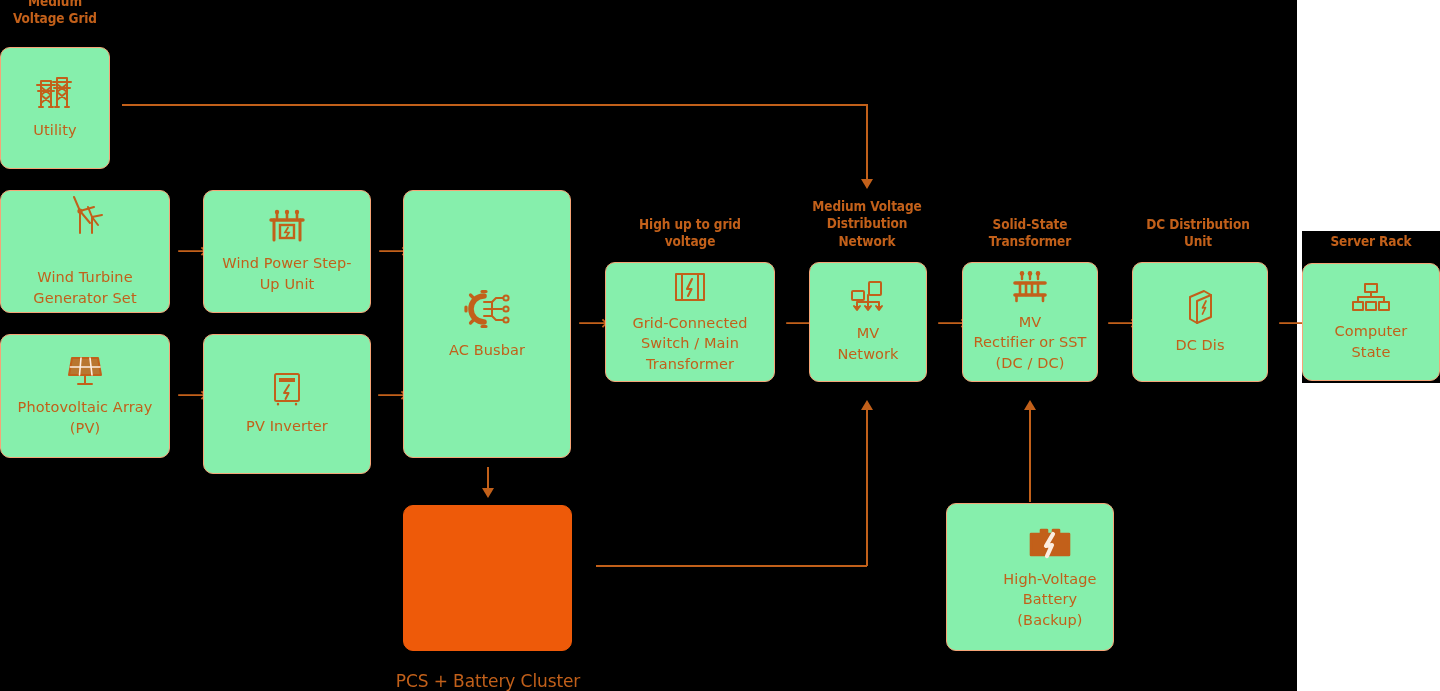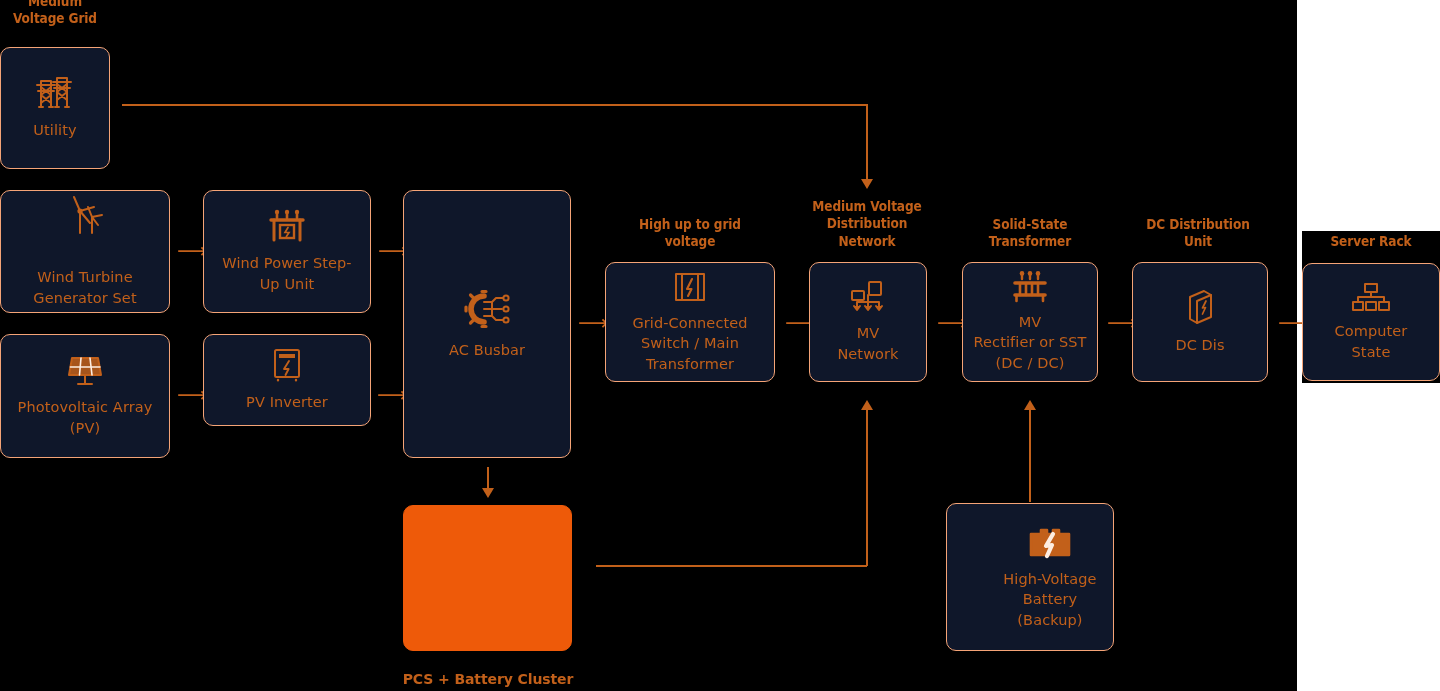--- a/index.html
+++ b/index.html
@@ -9,21 +9,21 @@
     position:relative;
   }
   #stage{position:absolute;left:0;top:0;width:1440px;height:691px;}
 
   .white-pane{position:absolute;background:#ffffff;}
   .black-group{position:absolute;background:#000000;}
 
   
   .node{
     position:absolute;
-    background:#0f172a;
+    background:#86efac;
     border:1.6px solid #F5A477;
     border-radius:10px;
     display:flex;flex-direction:column;
     align-items:center;justify-content:center;
     box-sizing:border-box;
     color:#C2601A;
     text-align:center;
   }
   .node .ico{display:block;line-height:0;margin-bottom:9px;}
   .node .ico svg{display:block;}
@@ -43,21 +43,21 @@
     color:#C2601A;
     font-weight:700;
     font-size:13.5px;
     line-height:1.28;
     text-align:center;
     letter-spacing:-0.1px;
     font-family:"DejaVu Sans","Liberation Sans",sans-serif;
     font-stretch:condensed;
   }
   .below-label{
-    position:absolute;color:#C2601A;font-weight:700;font-size:14px;
+    position:absolute;color:#C2601A;font-weight:400;font-size:17px;
     text-align:center;line-height:1.25;letter-spacing:-0.1px;
   }
 
   
   .arrow-h{position:absolute;color:#C2601A;font-size:21px;line-height:1;}
   .wire{position:absolute;background:#C2601A;}
   .wire.h{height:1.6px;}
   .wire.v{width:1.6px;}
   .tri{position:absolute;width:0;height:0;}
   .tri.down{border-left:6.5px solid transparent;border-right:6.5px solid transparent;border-top:10px solid #C2601A;}
@@ -138,21 +138,21 @@
         <path d="M19 21 L19 27 M12 30 L26 30 M19 27 L19 30" stroke-width="2"></path>
       </svg>
     </span>
     <span class="cap" style="white-space:pre-line;">Photovoltaic Array
 (PV)</span>
   </div>
 
   <div class="arrow-h" style="left:377px;top:385px;">⟶</div>
   <div class="arrow-h" style="left:177px;top:385px;">⟶</div>
 
-  <div class="node" style="left:203px;top:334px;width:168px;height:92px;">
+  <div class="node" style="left:203px;top:334px;width:168px;height:140px;">
     <span class="ico">
       <svg width="34" height="36" viewBox="0 0 34 36" fill="none" stroke="#C2601A" stroke-width="2" stroke-linecap="round" stroke-linejoin="round">
         <rect x="5" y="3" width="24" height="27" rx="1.5"></rect>
         <rect x="9" y="7" width="16" height="4" fill="#C2601A" stroke="none"></rect>
         <path d="M19 14 L14 22 L18.6 22 L15.5 28" stroke-width="1.9"></path>
         <path d="M8 33 L8 33.2 M26 33 L26 33.2" stroke-width="2.4"></path>
       </svg>
     </span>
     <span class="cap" style="white-space:pre-line;">PV Inverter</span>
   </div>

